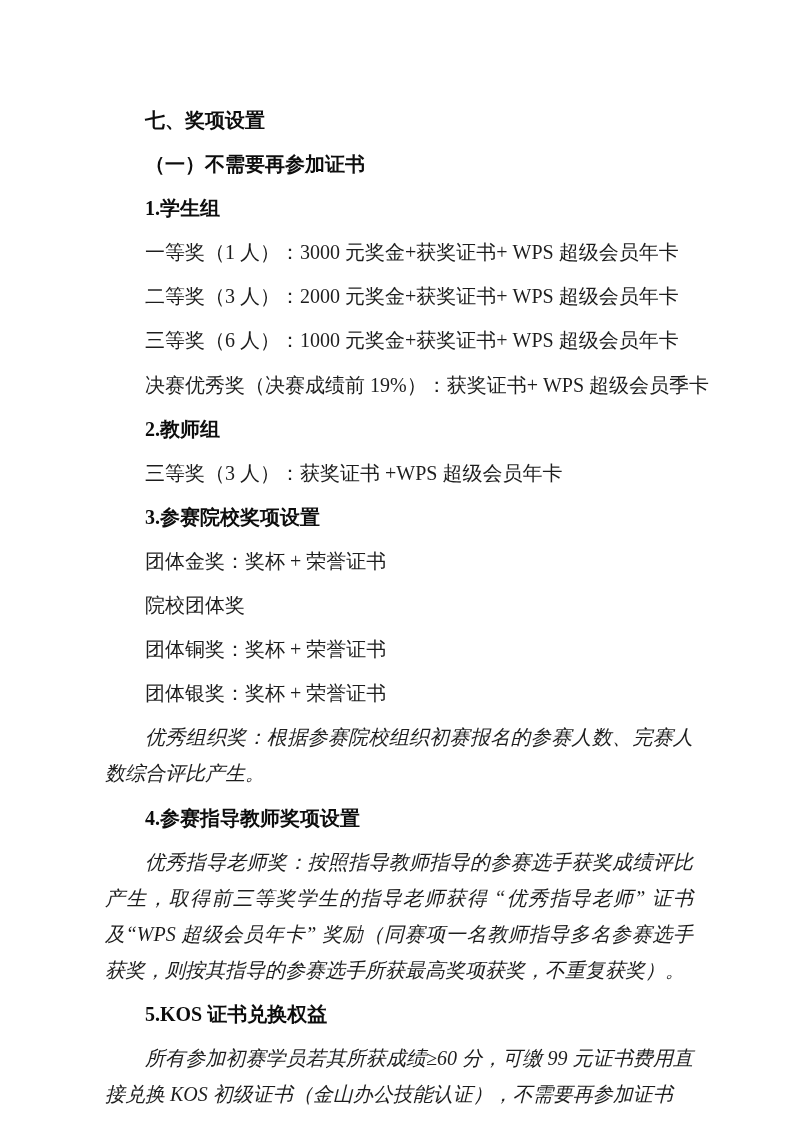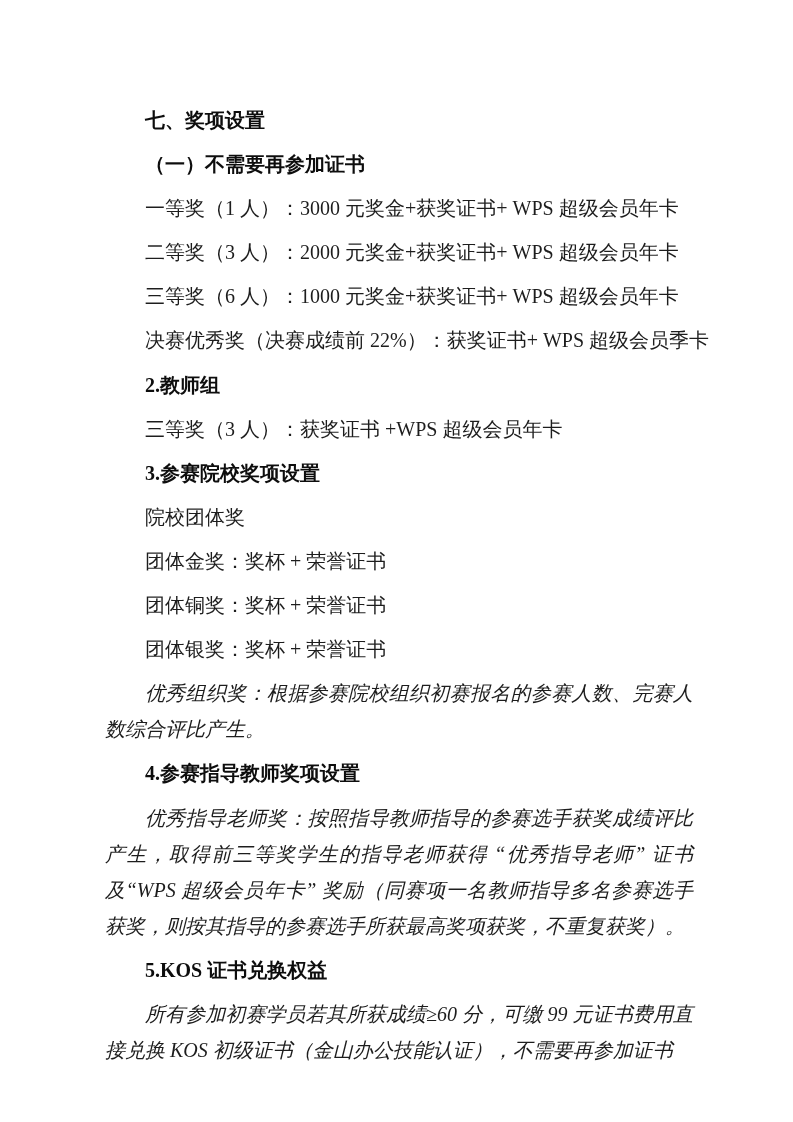--- a/index.html
+++ b/index.html
@@ -42,29 +42,30 @@
     color: #0d0d0d;
   }
 </style>
 </head>
 <body>
 
 <div class="page">
   <div class="doc-body">
       <p class="line heading">七、奖项设置</p>
       <p class="line heading">（一）不需要再参加证书</p>
+      <p class="line heading">1.学生组</p>
       <p class="line">一等奖（1 人）：3000 元奖金+获奖证书+ WPS 超级会员年卡</p>
       <p class="line">二等奖（3 人）：2000 元奖金+获奖证书+ WPS 超级会员年卡</p>
       <p class="line">三等奖（6 人）：1000 元奖金+获奖证书+ WPS 超级会员年卡</p>
-      <p class="line">决赛优秀奖（决赛成绩前 22%）：获奖证书+ WPS 超级会员季卡</p>
+      <p class="line">决赛优秀奖（决赛成绩前 19%）：获奖证书+ WPS 超级会员季卡</p>
       <p class="line heading">2.教师组</p>
       <p class="line">三等奖（3 人）：获奖证书 +WPS 超级会员年卡</p>
       <p class="line heading">3.参赛院校奖项设置</p>
+      <p class="line">团体金奖：奖杯 + 荣誉证书</p>
       <p class="line">院校团体奖</p>
-      <p class="line">团体金奖：奖杯 + 荣誉证书</p>
       <p class="line">团体铜奖：奖杯 + 荣誉证书</p>
       <p class="line">团体银奖：奖杯 + 荣誉证书</p>
       <p class="para">优秀组织奖：根据参赛院校组织初赛报名的参赛人数、完赛人数综合评比产生。</p>
       <p class="line heading">4.参赛指导教师奖项设置</p>
       <p class="para">优秀指导老师奖：按照指导教师指导的参赛选手获奖成绩评比产生，取得前三等奖学生的指导老师获得 “优秀指导老师” 证书及“WPS 超级会员年卡” 奖励（同赛项一名教师指导多名参赛选手获奖，则按其指导的参赛选手所获最高奖项获奖，不重复获奖）。</p>
       <p class="line heading">5.KOS 证书兑换权益</p>
       <p class="para">所有参加初赛学员若其所获成绩≥60 分，可缴 99 元证书费用直接兑换 KOS 初级证书（金山办公技能认证），不需要再参加证书</p>
     </div>
 </div>
 

